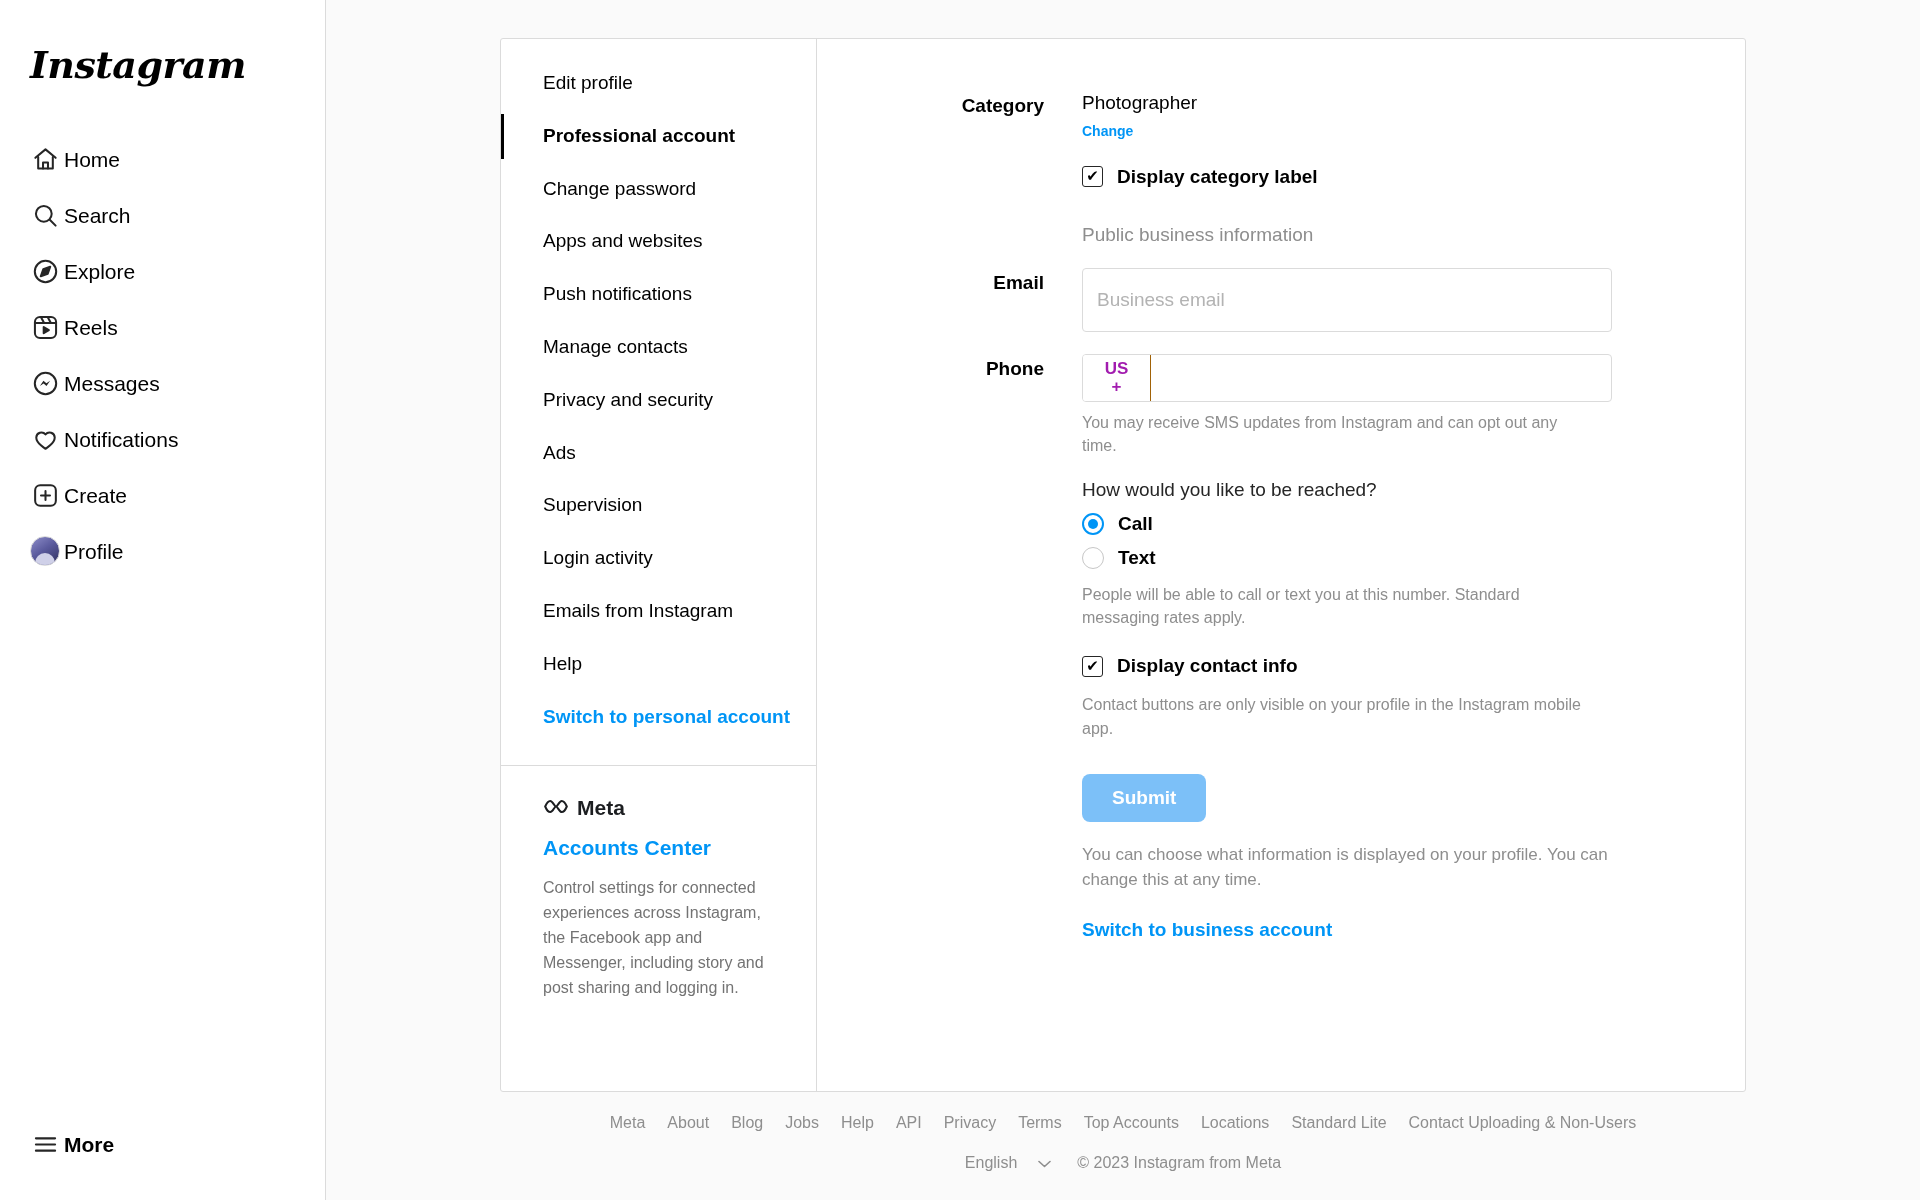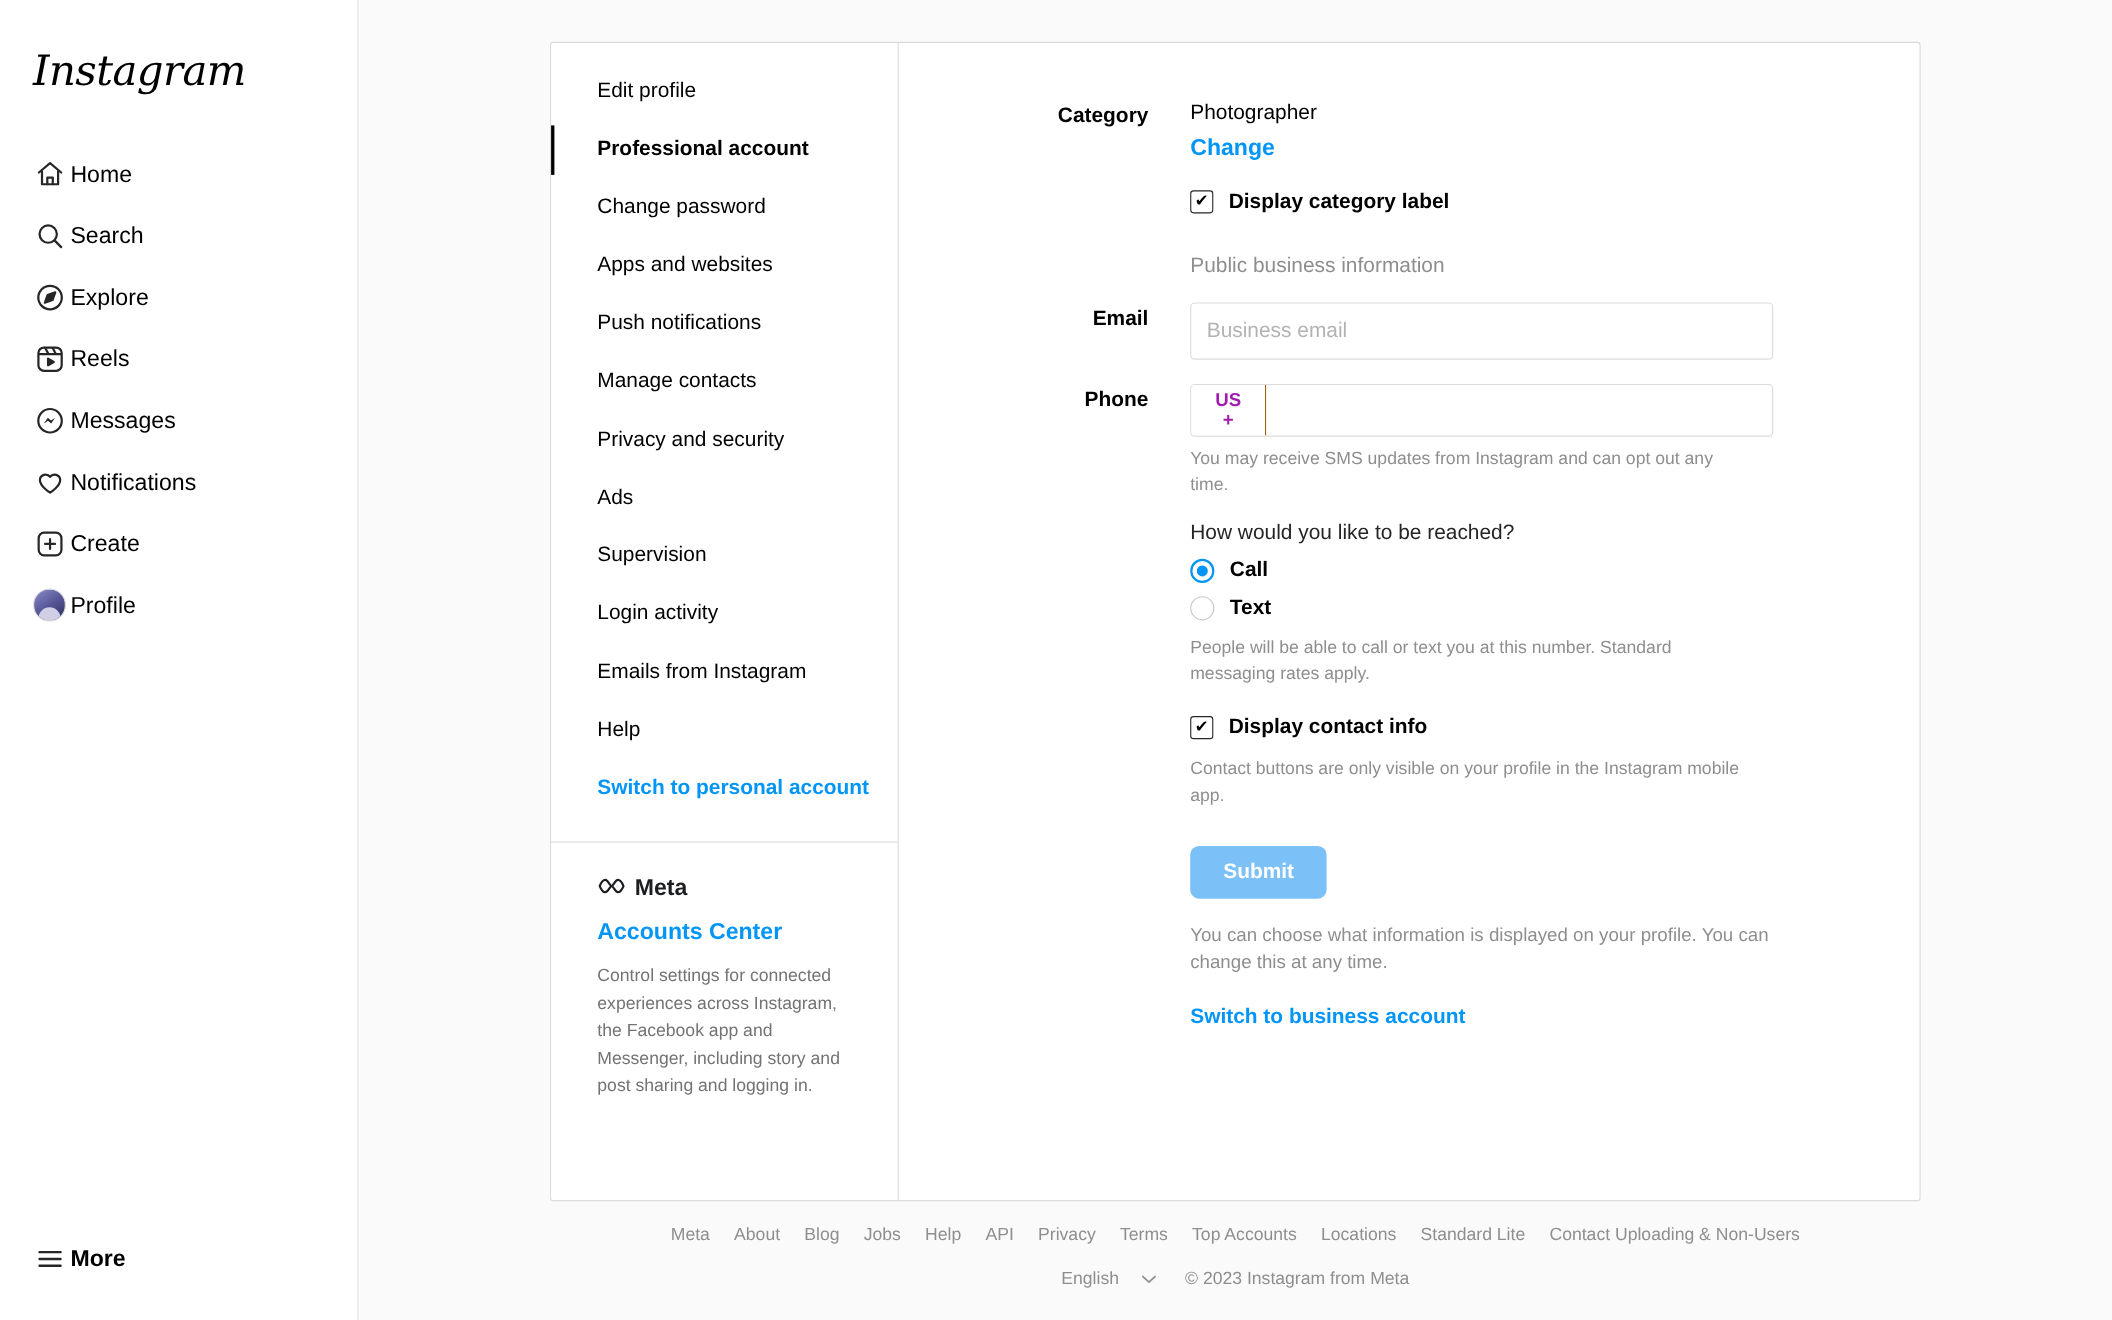--- a/index.html
+++ b/index.html
@@ -23,21 +23,21 @@
     height: 1200px;
     border-right: 1px solid #dbdbdb;
     background: #ffffff;
     position: relative;
     flex: 0 0 326px;
   }
   .logo {
     font-family: "DejaVu Serif", serif;
     font-style: italic;
     font-size: 38px;
-    font-weight: 400;
+    font-weight: 700;
     letter-spacing: -0.5px;
     padding: 42px 0 0 30px;
     color: #000;
   }
   .nav {
     margin-top: 44px;
     padding: 0 12px;
   }
   .nav-item {
     display: flex;
@@ -164,21 +164,21 @@
     font-size: 19px;
     font-weight: 700;
     color: #000;
     padding-top: 4px;
   }
   .row-body { flex: 1 1 auto; padding-right: 130px; max-width: 660px; }
   .value-text { font-size: 19px; color: #000; line-height: 1.3; }
   .link-blue {
     color: #0095f6;
     font-weight: 700;
-    font-size: 21px;
+    font-size: 14px;
     cursor: pointer;
     display: inline-block;
     margin-top: 7px;
   }
   .checkrow {
     display: flex; align-items: center; gap: 14px;
     margin-top: 26px;
   }
   .cb {
     width: 21px; height: 21px;
@@ -193,21 +193,21 @@
   .cb .tick { display: block; margin-top: -2px; }
   .checkrow .cb-label { font-size: 19px; font-weight: 700; }
   .section-head {
     margin-top: 36px;
     font-size: 19px;
     color: #8e8e8e;
     font-weight: 400;
   }
   .input {
     width: 100%;
-    height: 52px;
+    height: 64px;
     border: 1px solid #dbdbdb;
     border-radius: 4px;
     background: #fff;
     padding: 0 14px;
     font-size: 19px;
     color: #000;
     font-family: "Liberation Sans", sans-serif;
   }
   .input::placeholder { color: #b3b3b3; }
   .phone-wrap {

